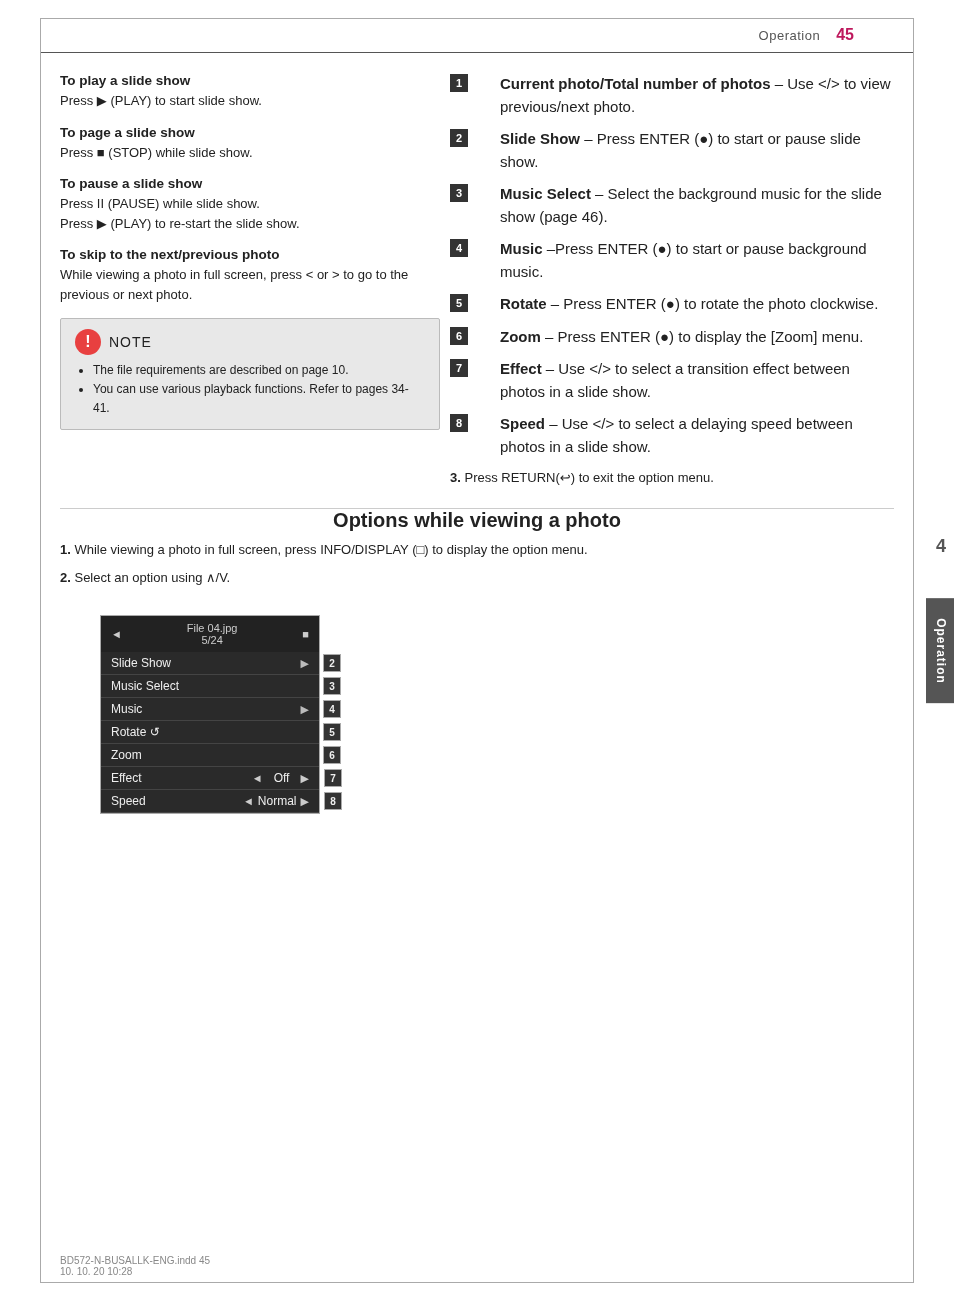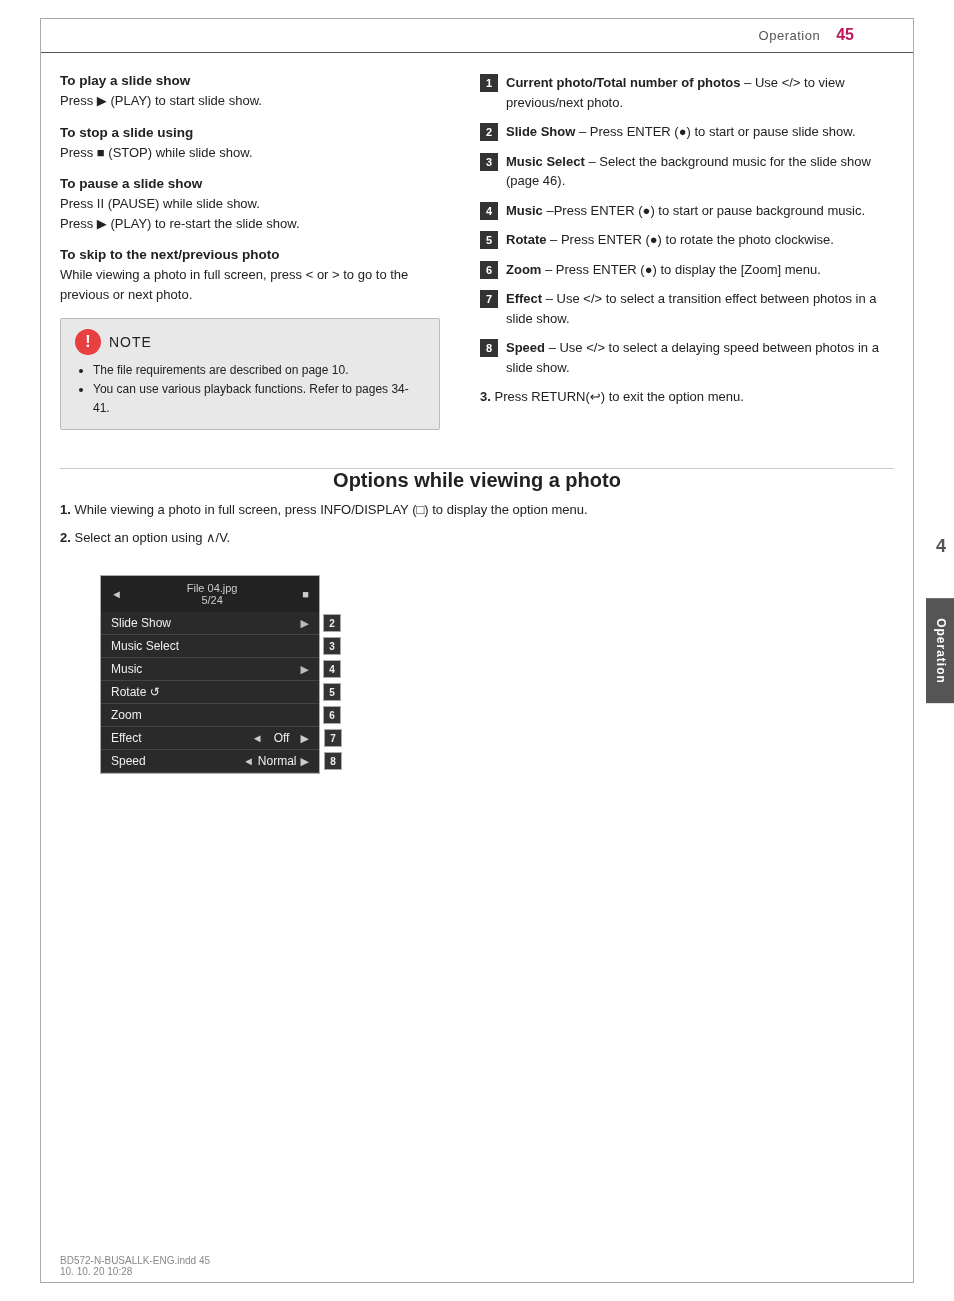--- a/index.html
+++ b/index.html
@@ -80,21 +80,20 @@
       transform: translateY(-50%);
       font-size: 18px;
       font-weight: bold;
       color: #555;
     }
 
     
     .content {
       display: flex;
       padding: 20px 60px 20px 60px;
-      gap: 30px;
     }
     .left-col {
       flex: 0 0 380px;
       max-width: 380px;
     }
     .right-col {
       flex: 1;
       padding-left: 10px;
     }
 
@@ -163,22 +162,23 @@
       color: #fff;
       font-size: 11px;
       font-weight: bold;
       display: flex;
       align-items: center;
       justify-content: center;
       flex-shrink: 0;
       margin-top: 1px;
     }
     .num-text {
-      font-size: 13px;
+      font-size: 15px;
       line-height: 1.5;
+      margin-left: 24px;
     }
     .num-text b {
       font-weight: bold;
     }
 
     
     .divider {
       height: 1px;
       background: #ccc;
       margin: 18px 0;
@@ -316,21 +316,21 @@
 </div>
 <div class="side-number">4</div>
 
 <div class="content">
 
   <div class="left-col">
 
     <div class="section-title">To play a slide show</div>
     <div class="section-body">Press ▶ (PLAY) to start slide show.</div>
 
-    <div class="section-title">To stop a slide using</div>
+    <div class="section-title">To page a slide show</div>
     <div class="section-body">Press ■ (STOP) while slide show.</div>
 
     <div class="section-title">To pause a slide show</div>
     <div class="section-body">
       <span>Press II (PAUSE) while slide show.</span><br>
       <span>Press ▶ (PLAY) to re-start the slide show.</span>
     </div>
 
     <div class="section-title">To skip to the next/previous photo</div>
     <div class="section-body">While viewing a photo in full screen, press &lt; or &gt; to go to the previous or next photo.</div>

